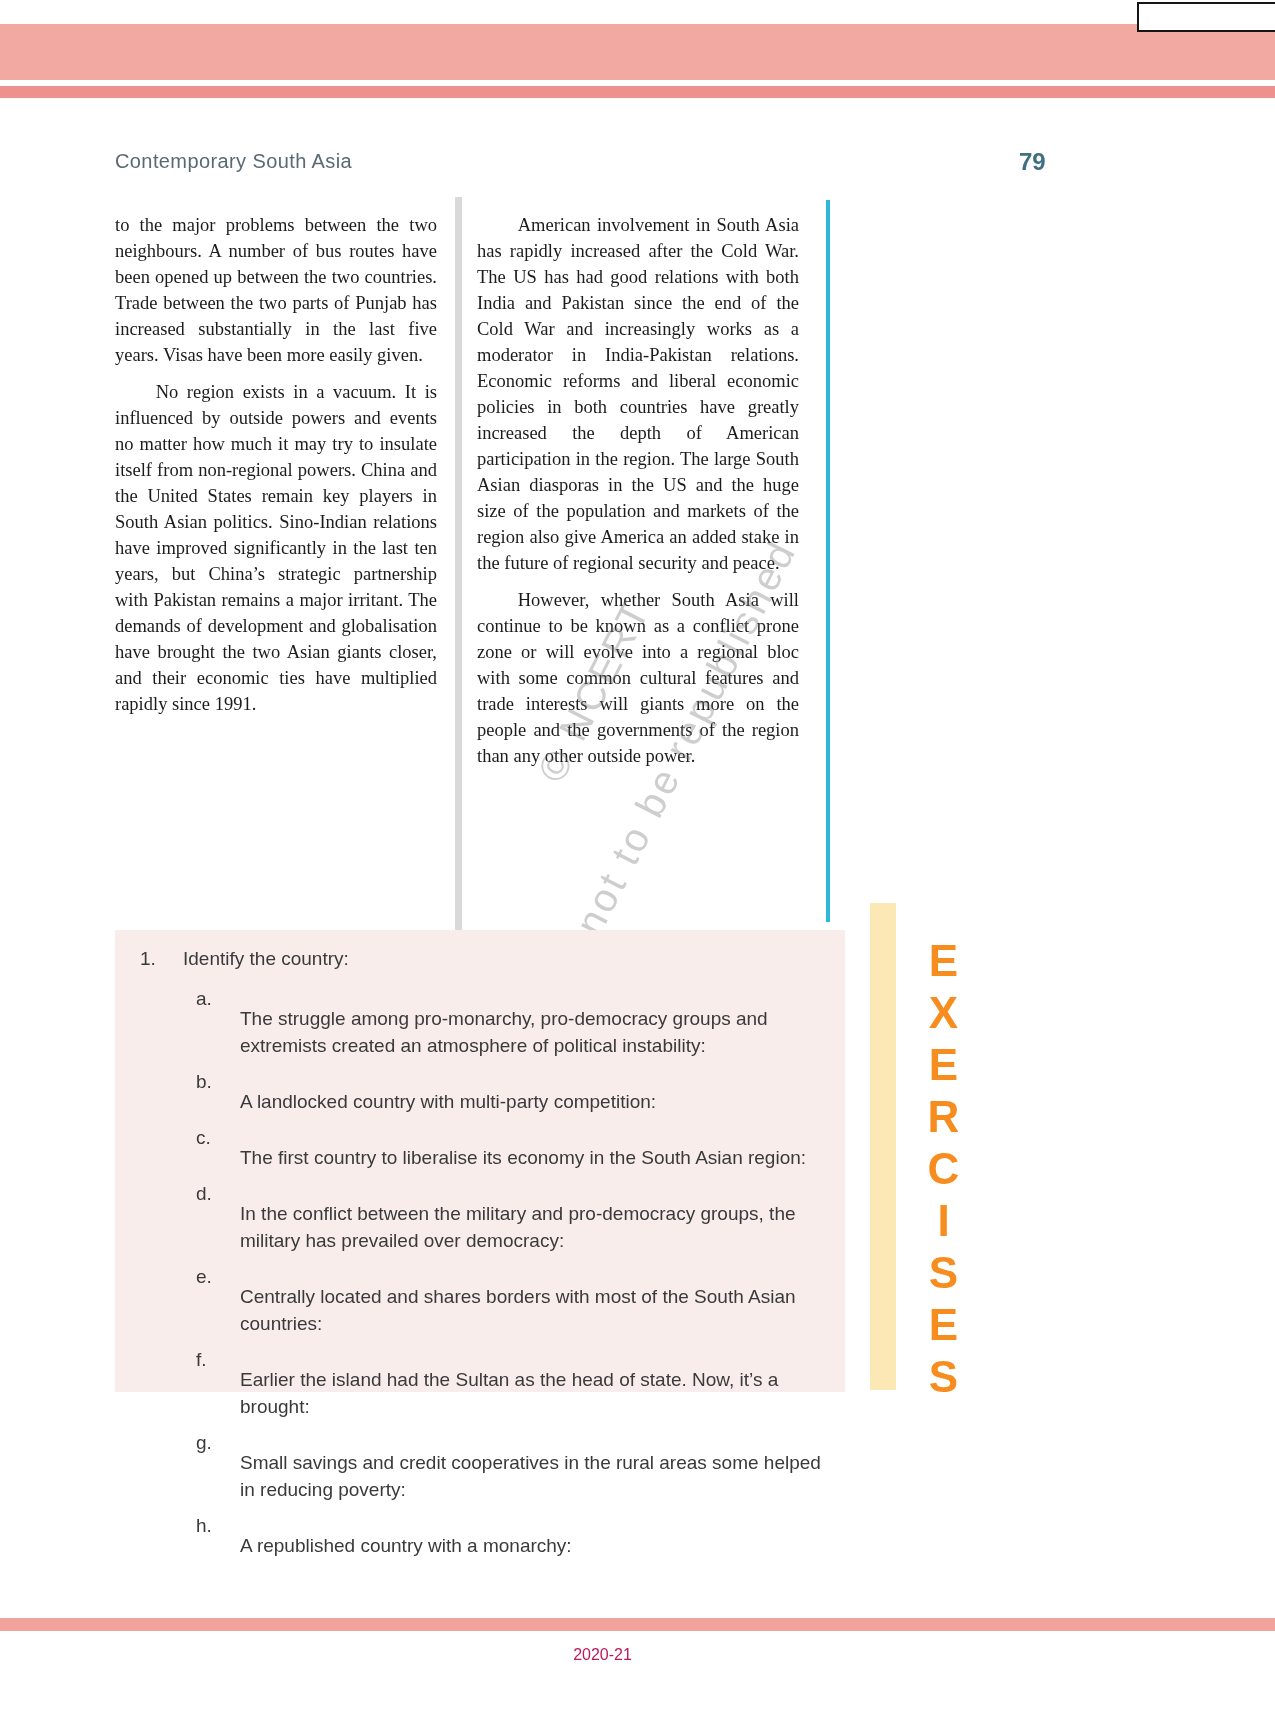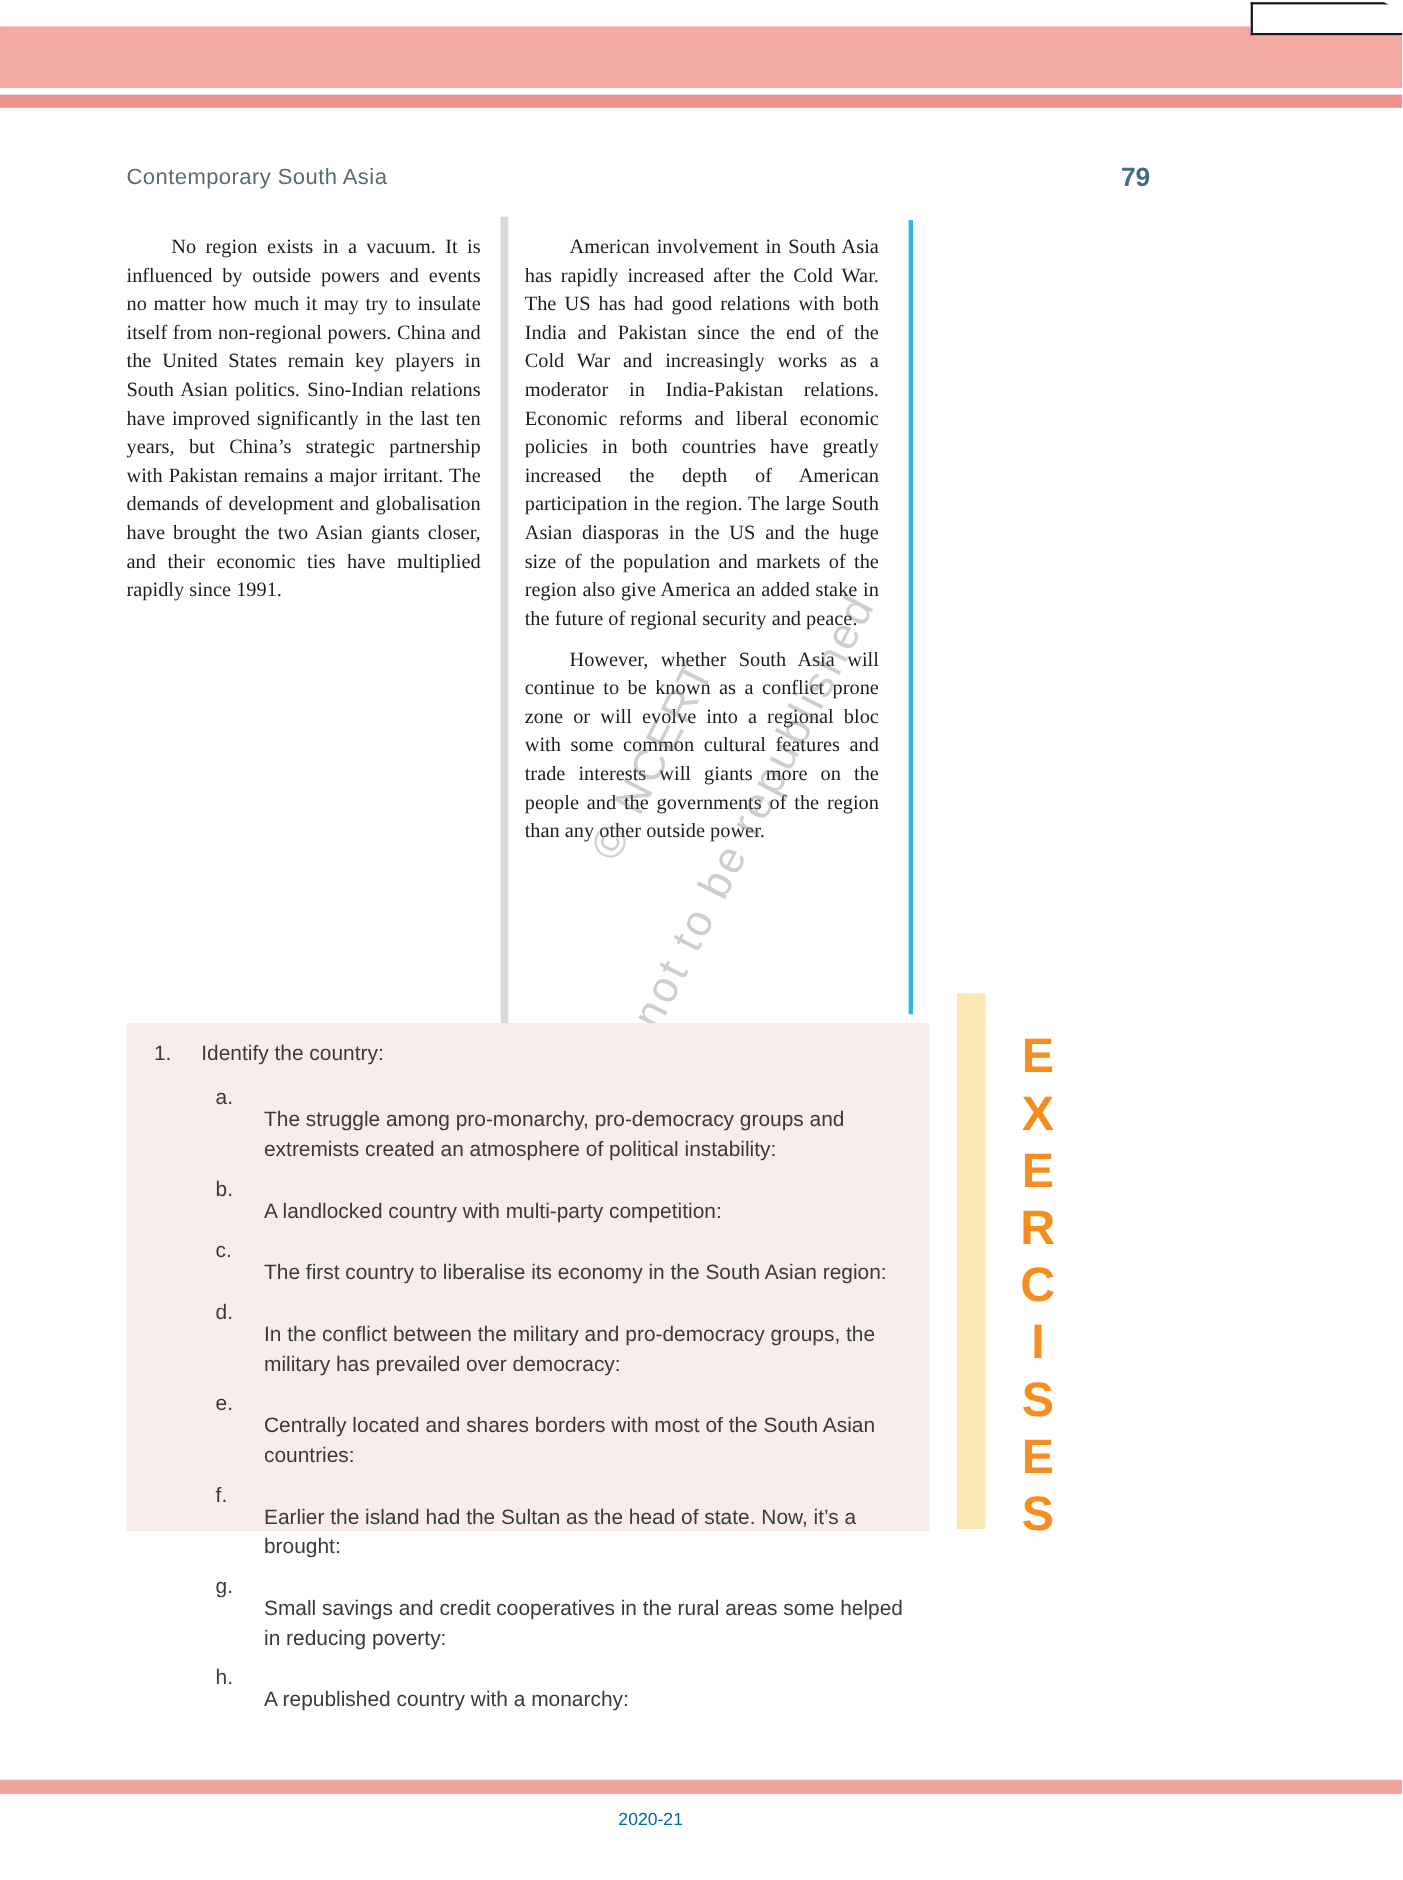--- a/index.html
+++ b/index.html
@@ -3,21 +3,20 @@
 <meta charset="utf-8">
 <style>
   html,body { margin:0; padding:0; background:#ffffff; }
   .page {
     position: relative;
     width: 1275px;
     height: 1709px;
     background: #ffffff;
     overflow: hidden;
     font-family: "Liberation Serif", serif;
-    border-radius: 27px;
   }
   
   .band-top {
     position: absolute;
     left: 0; top: 24px;
     width: 100%; height: 56px;
     background: #f2a9a2;
   }
   .strip-top {
     position: absolute;
@@ -132,41 +131,42 @@
   }
   
   .band-bottom {
     position: absolute;
     left: 0; top: 1618px;
     width: 100%; height: 13px;
     background: #f2a39c;
   }
   .footer-year {
     position: absolute;
-    left: 4px; top: 1646px;
+    left: 15px; top: 1646px;
     width: 1175px;
     text-align: center;
     font-family: "Liberation Sans", sans-serif;
     font-size: 16px;
-    color: #0369a1;
+    color: #be185d;
   }
 </style>
 </head>
 <body>
 
 <div class="page">
 
   <div class="band-top"></div>
   <div class="strip-top"></div>
   <div class="corner-box"></div>
 
   <span class="running-head">Contemporary South Asia</span>
   <span class="page-number">79</span>
 
   <div class="col col-left">
+    <p class="noindent">to the major problems between the two neighbours. A number of bus routes have been opened up between the two countries. Trade between the two parts of Punjab has increased substantially in the last five years. Visas have been more easily given.</p>
     <p class="indent">No region exists in a vacuum. It is influenced by outside powers and events no matter how much it may try to insulate itself from non-regional powers. China and the United States remain key players in South Asian politics. Sino-Indian relations have improved significantly in the last ten years, but China’s strategic partnership with Pakistan remains a major irritant. The demands of development and globalisation have brought the two Asian giants closer, and their economic ties have multiplied rapidly since 1991.</p>
   </div>
 
   <div class="divider"></div>
 
   <div class="col col-right">
     <p class="indent">American involvement in South Asia has rapidly increased after the Cold War. The US has had good relations with both India and Pakistan since the end of the Cold War and increasingly works as a moderator in India-Pakistan relations. Economic reforms and liberal economic policies in both countries have greatly increased the depth of American participation in the region. The large South Asian diasporas in the US and the huge size of the population and markets of the region also give America an added stake in the future of regional security and peace.</p>
     <p class="indent">However, whether South Asia will continue to be known as a conflict prone zone or will evolve into a regional bloc with some common cultural features and trade interests will giants more on the people and the governments of the region than any other outside power.</p>
   </div>
 

